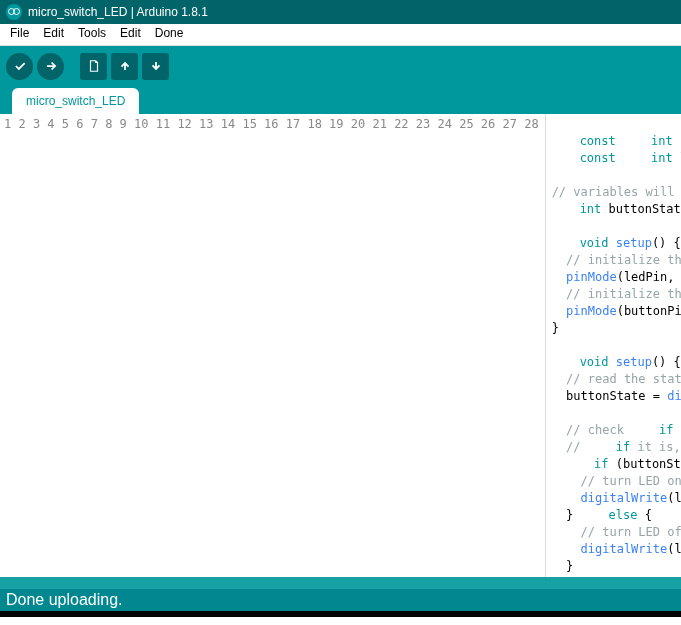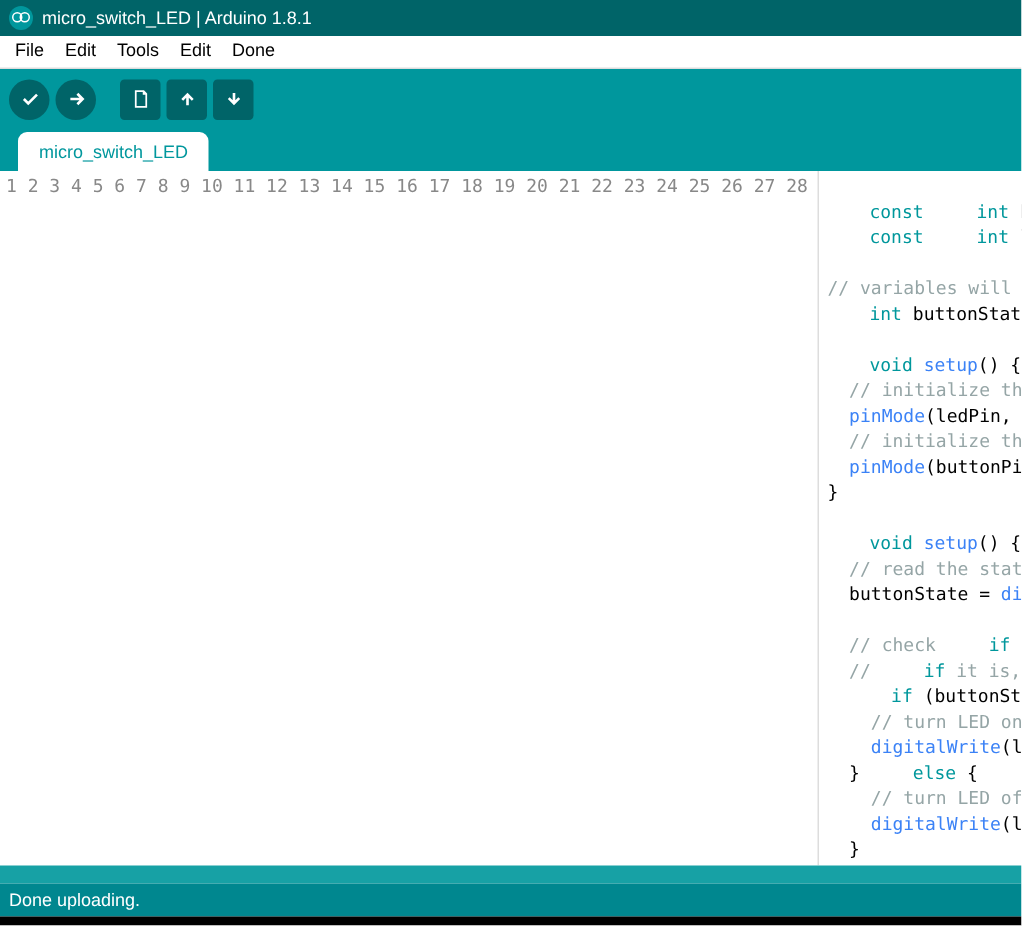--- a/index.html
+++ b/index.html
@@ -117,21 +117,21 @@
   .code .kw { color: #00979c; margin-left: 28px; }
   .code .cm { color: #95a5a6; }
   .code .fn { color: #3b82f6; }
   .statusbar {
     background: #00878f;
     color: #fff;
     height: 22px;
     display: flex;
     align-items: center;
     padding: 0 6px;
-    font-size: 12px;
+    font-size: 16px;
   }
   .output {
     background: #000;
     height: 6px;
   }
   .blank-strip {
     background: #17a1a5;
     height: 12px;
   }
   .bottom-strip {

